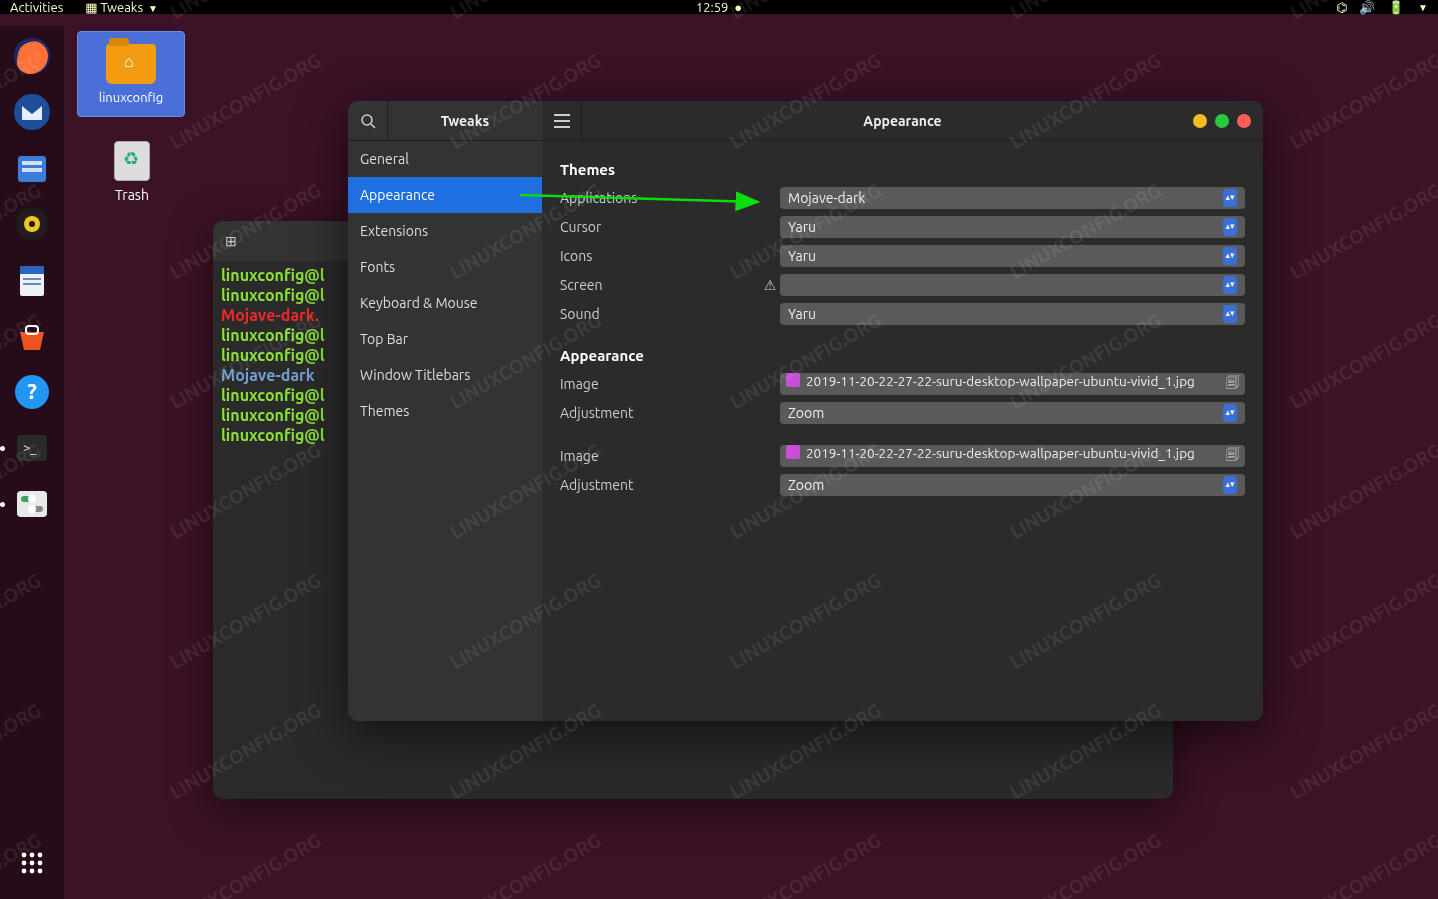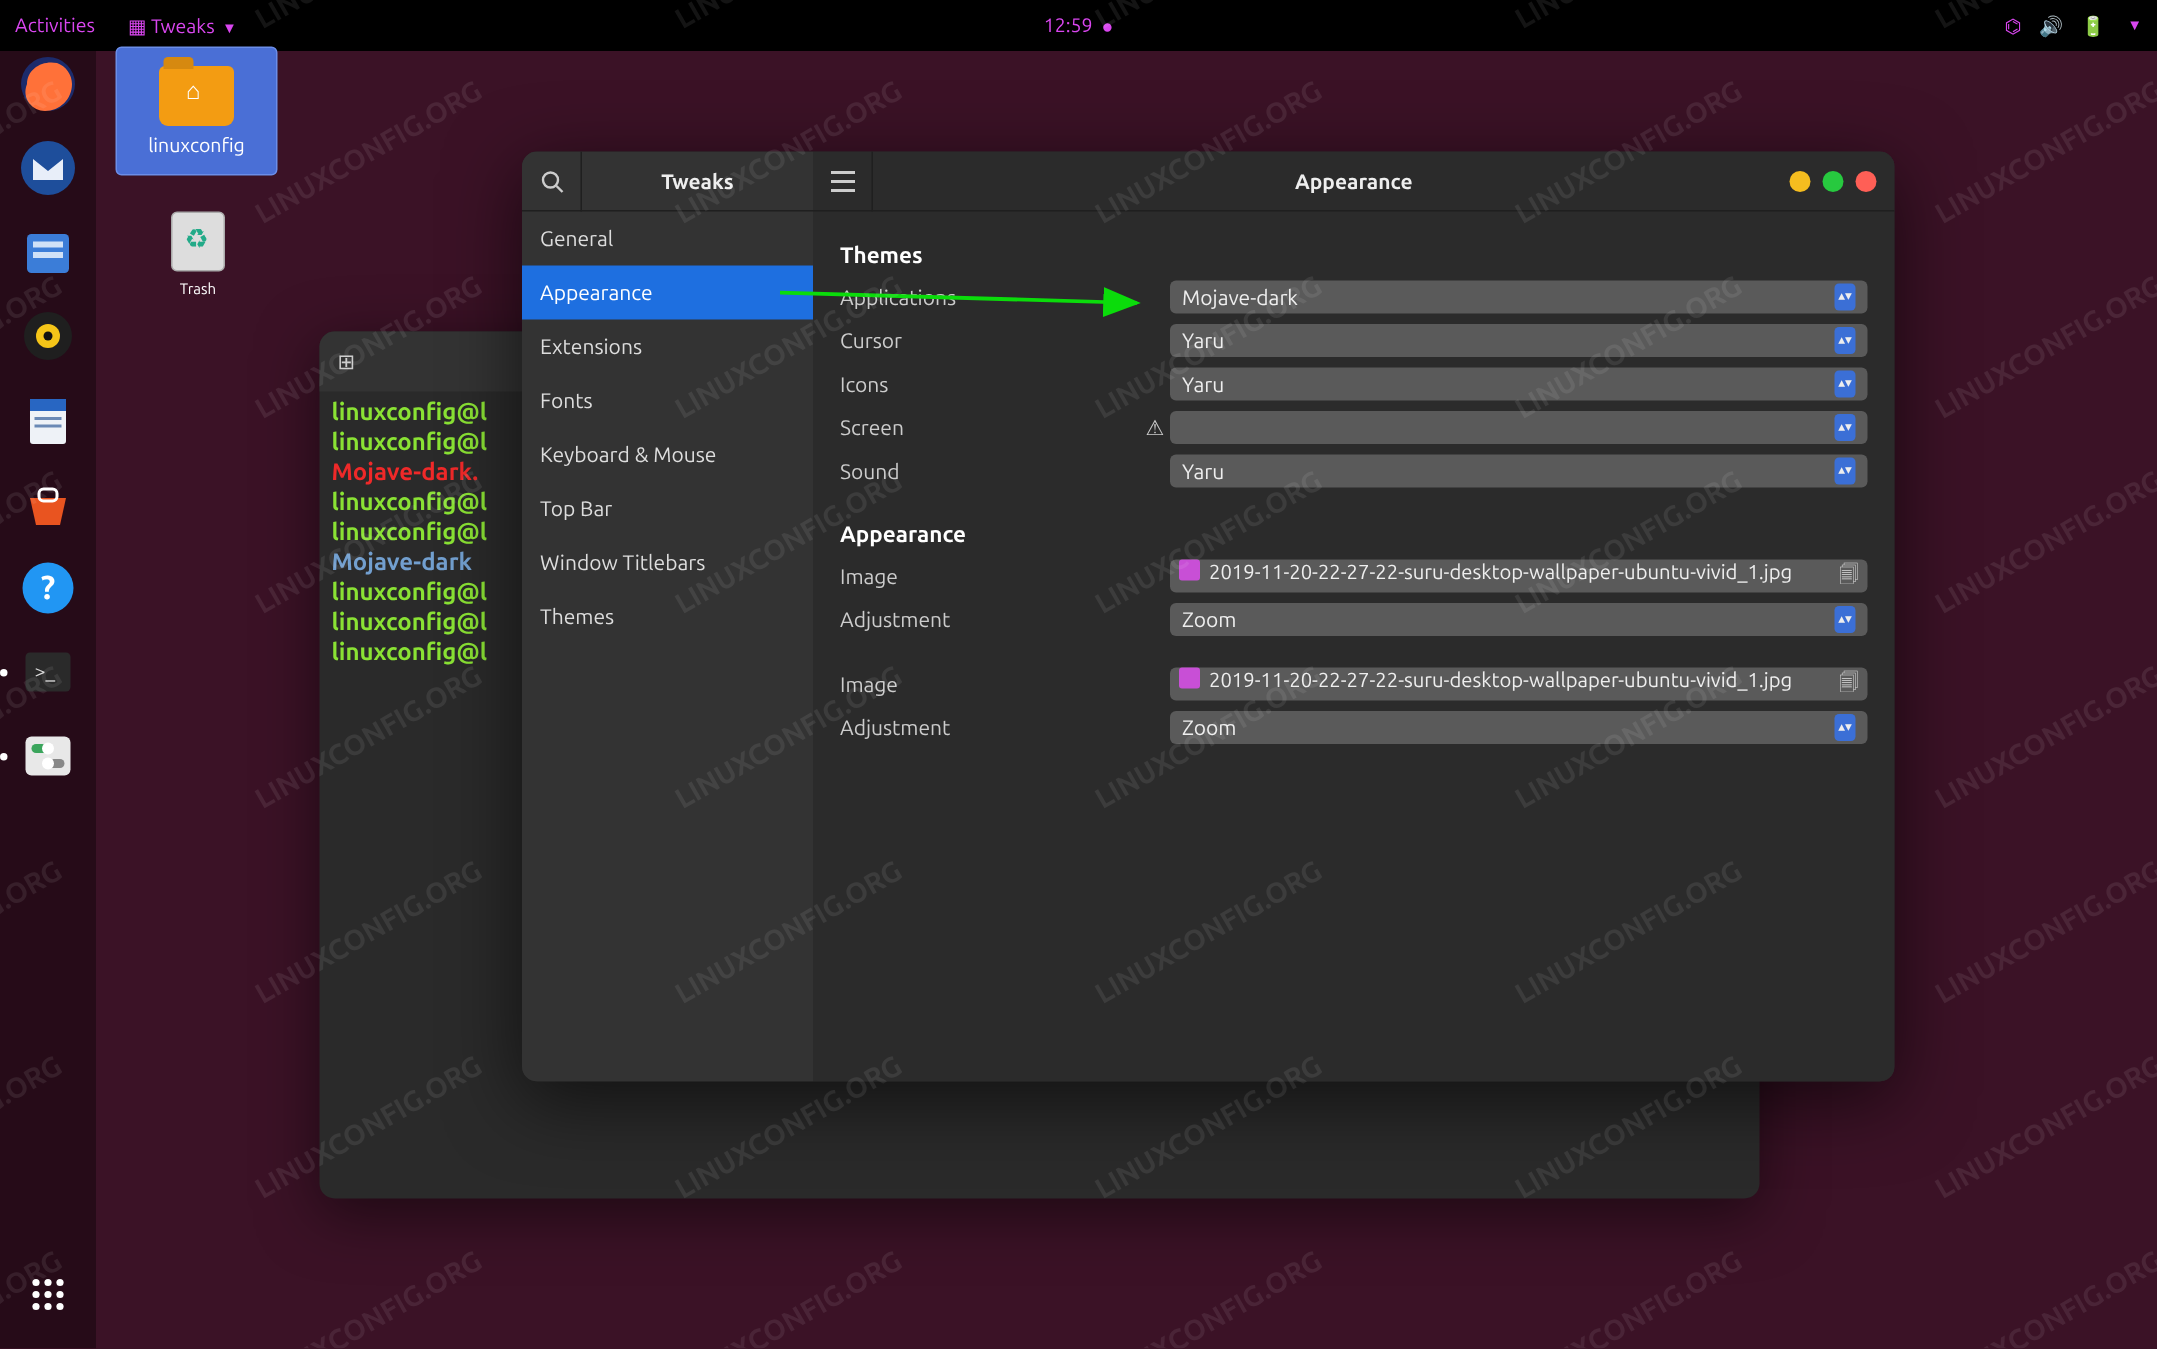--- a/index.html
+++ b/index.html
@@ -1,31 +1,31 @@
 <!DOCTYPE html>
 <html><head>
 <meta charset="utf-8">
 <style>
 *{margin:0;padding:0;box-sizing:border-box;font-family:"Ubuntu","Segoe UI",sans-serif}
 body{background:#3b1226;width:1438px;height:899px;overflow:hidden;position:relative;color:#ddd;font-size:14px}
-.topbar{height:34px;background:#000;display:flex;align-items:center;padding:0 10px;color:#d946ef;font-size:13px}
+.topbar{height:14px;background:#000;display:flex;align-items:center;padding:0 10px;color:#fef9c3;font-size:13px}
 .topbar .left{display:flex;gap:22px;align-items:center}
 .topbar .center{position:absolute;left:50%;transform:translateX(-50%);display:flex;align-items:center;gap:6px}
 .topbar .right{margin-left:auto;display:flex;gap:12px;align-items:center}
 .dropdown-caret{font-size:10px;margin-left:2px}
 .dock{position:absolute;left:0;top:26px;width:64px;height:873px;background:rgba(0,0,0,.35);display:flex;flex-direction:column;align-items:center;padding-top:6px;gap:8px}
 .dock-item{width:48px;height:48px;border-radius:8px;display:flex;align-items:center;justify-content:center;position:relative}
 .dock-item svg{width:40px;height:40px}
 .dock-active::before{content:"";position:absolute;left:-8px;width:5px;height:5px;border-radius:50%;background:#fff}
 .dock-apps{margin-top:auto;margin-bottom:12px}
 .desktop-icon{position:absolute;left:77px;top:31px;width:108px;height:86px;background:#4a6fd6;border:1px solid #6b8de8;border-radius:4px;display:flex;flex-direction:column;align-items:center;justify-content:center;color:#fff;font-size:13px}
 .desktop-icon .folder{width:50px;height:40px;background:#f39c12;border-radius:4px 4px 6px 6px;position:relative;margin-bottom:6px}
 .desktop-icon .folder::before{content:"";position:absolute;top:-6px;left:3px;width:20px;height:8px;background:#d68910;border-radius:3px 3px 0 0}
 .desktop-icon .folder::after{content:"⌂";position:absolute;top:8px;left:18px;color:#fff;font-size:16px}
-.trash-icon{position:absolute;left:108px;top:141px;width:48px;text-align:center;color:#fff;font-size:10px}
+.trash-icon{position:absolute;left:108px;top:141px;width:48px;text-align:center;color:#fff;font-size:14px}
 .trash-icon .bin{width:36px;height:40px;background:#ddd;border-radius:4px;margin:0 auto 6px;position:relative;border:1px solid #aaa}
 .trash-icon .bin::after{content:"♻";color:#2a8;position:absolute;top:6px;left:8px;font-size:18px}
 .terminal{position:absolute;left:213px;top:221px;width:960px;height:578px;background:#2a2a2a;border-radius:10px;box-shadow:0 10px 40px rgba(0,0,0,.5)}
 .terminal-header{height:40px;background:#333;border-radius:10px 10px 0 0;display:flex;align-items:center;padding:0 12px}
 .terminal-body{padding:4px 8px;font-family:"Ubuntu Mono",monospace;font-size:16px;line-height:20px}
 .t-green{color:#8ae234;font-weight:bold}
 .t-red{color:#ef2929;font-weight:bold}
 .t-blue{color:#729fcf;font-weight:bold}
 .tweaks{position:absolute;left:348px;top:101px;width:915px;height:620px;background:#2d2d2d;border-radius:10px;box-shadow:0 12px 50px rgba(0,0,0,.6);display:flex;overflow:hidden}
 .tw-side{width:194px;background:#333;display:flex;flex-direction:column}

